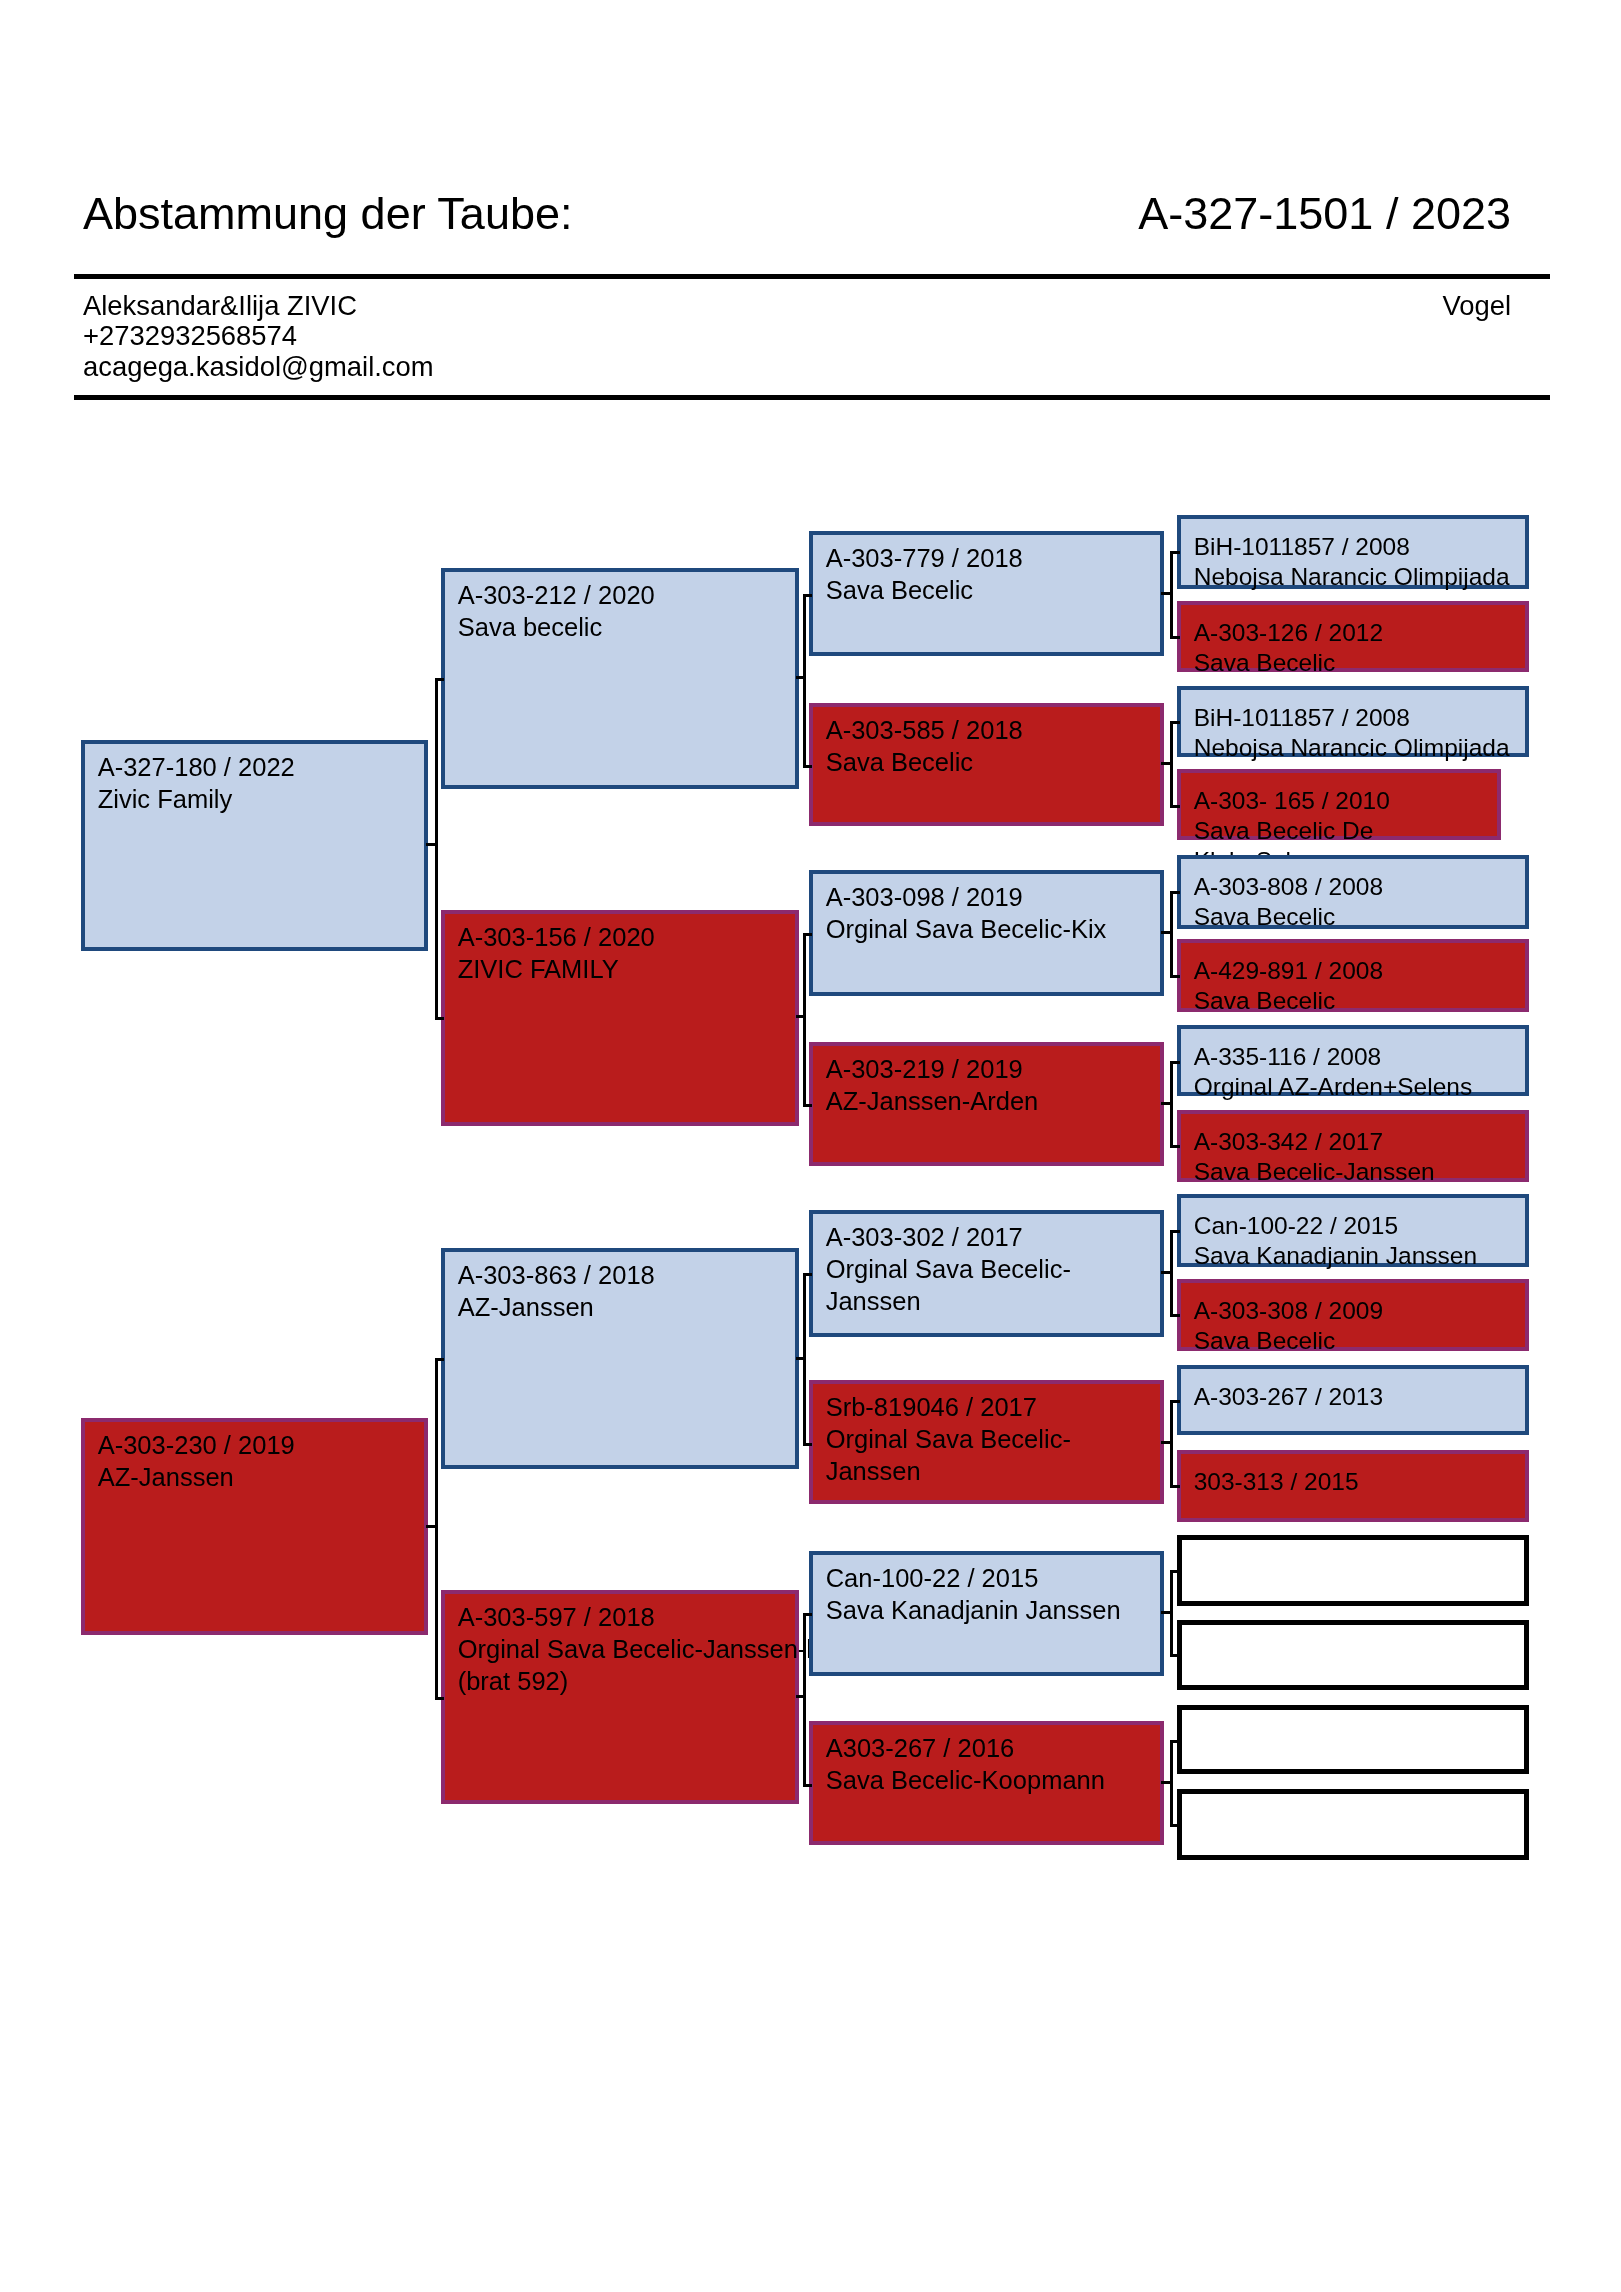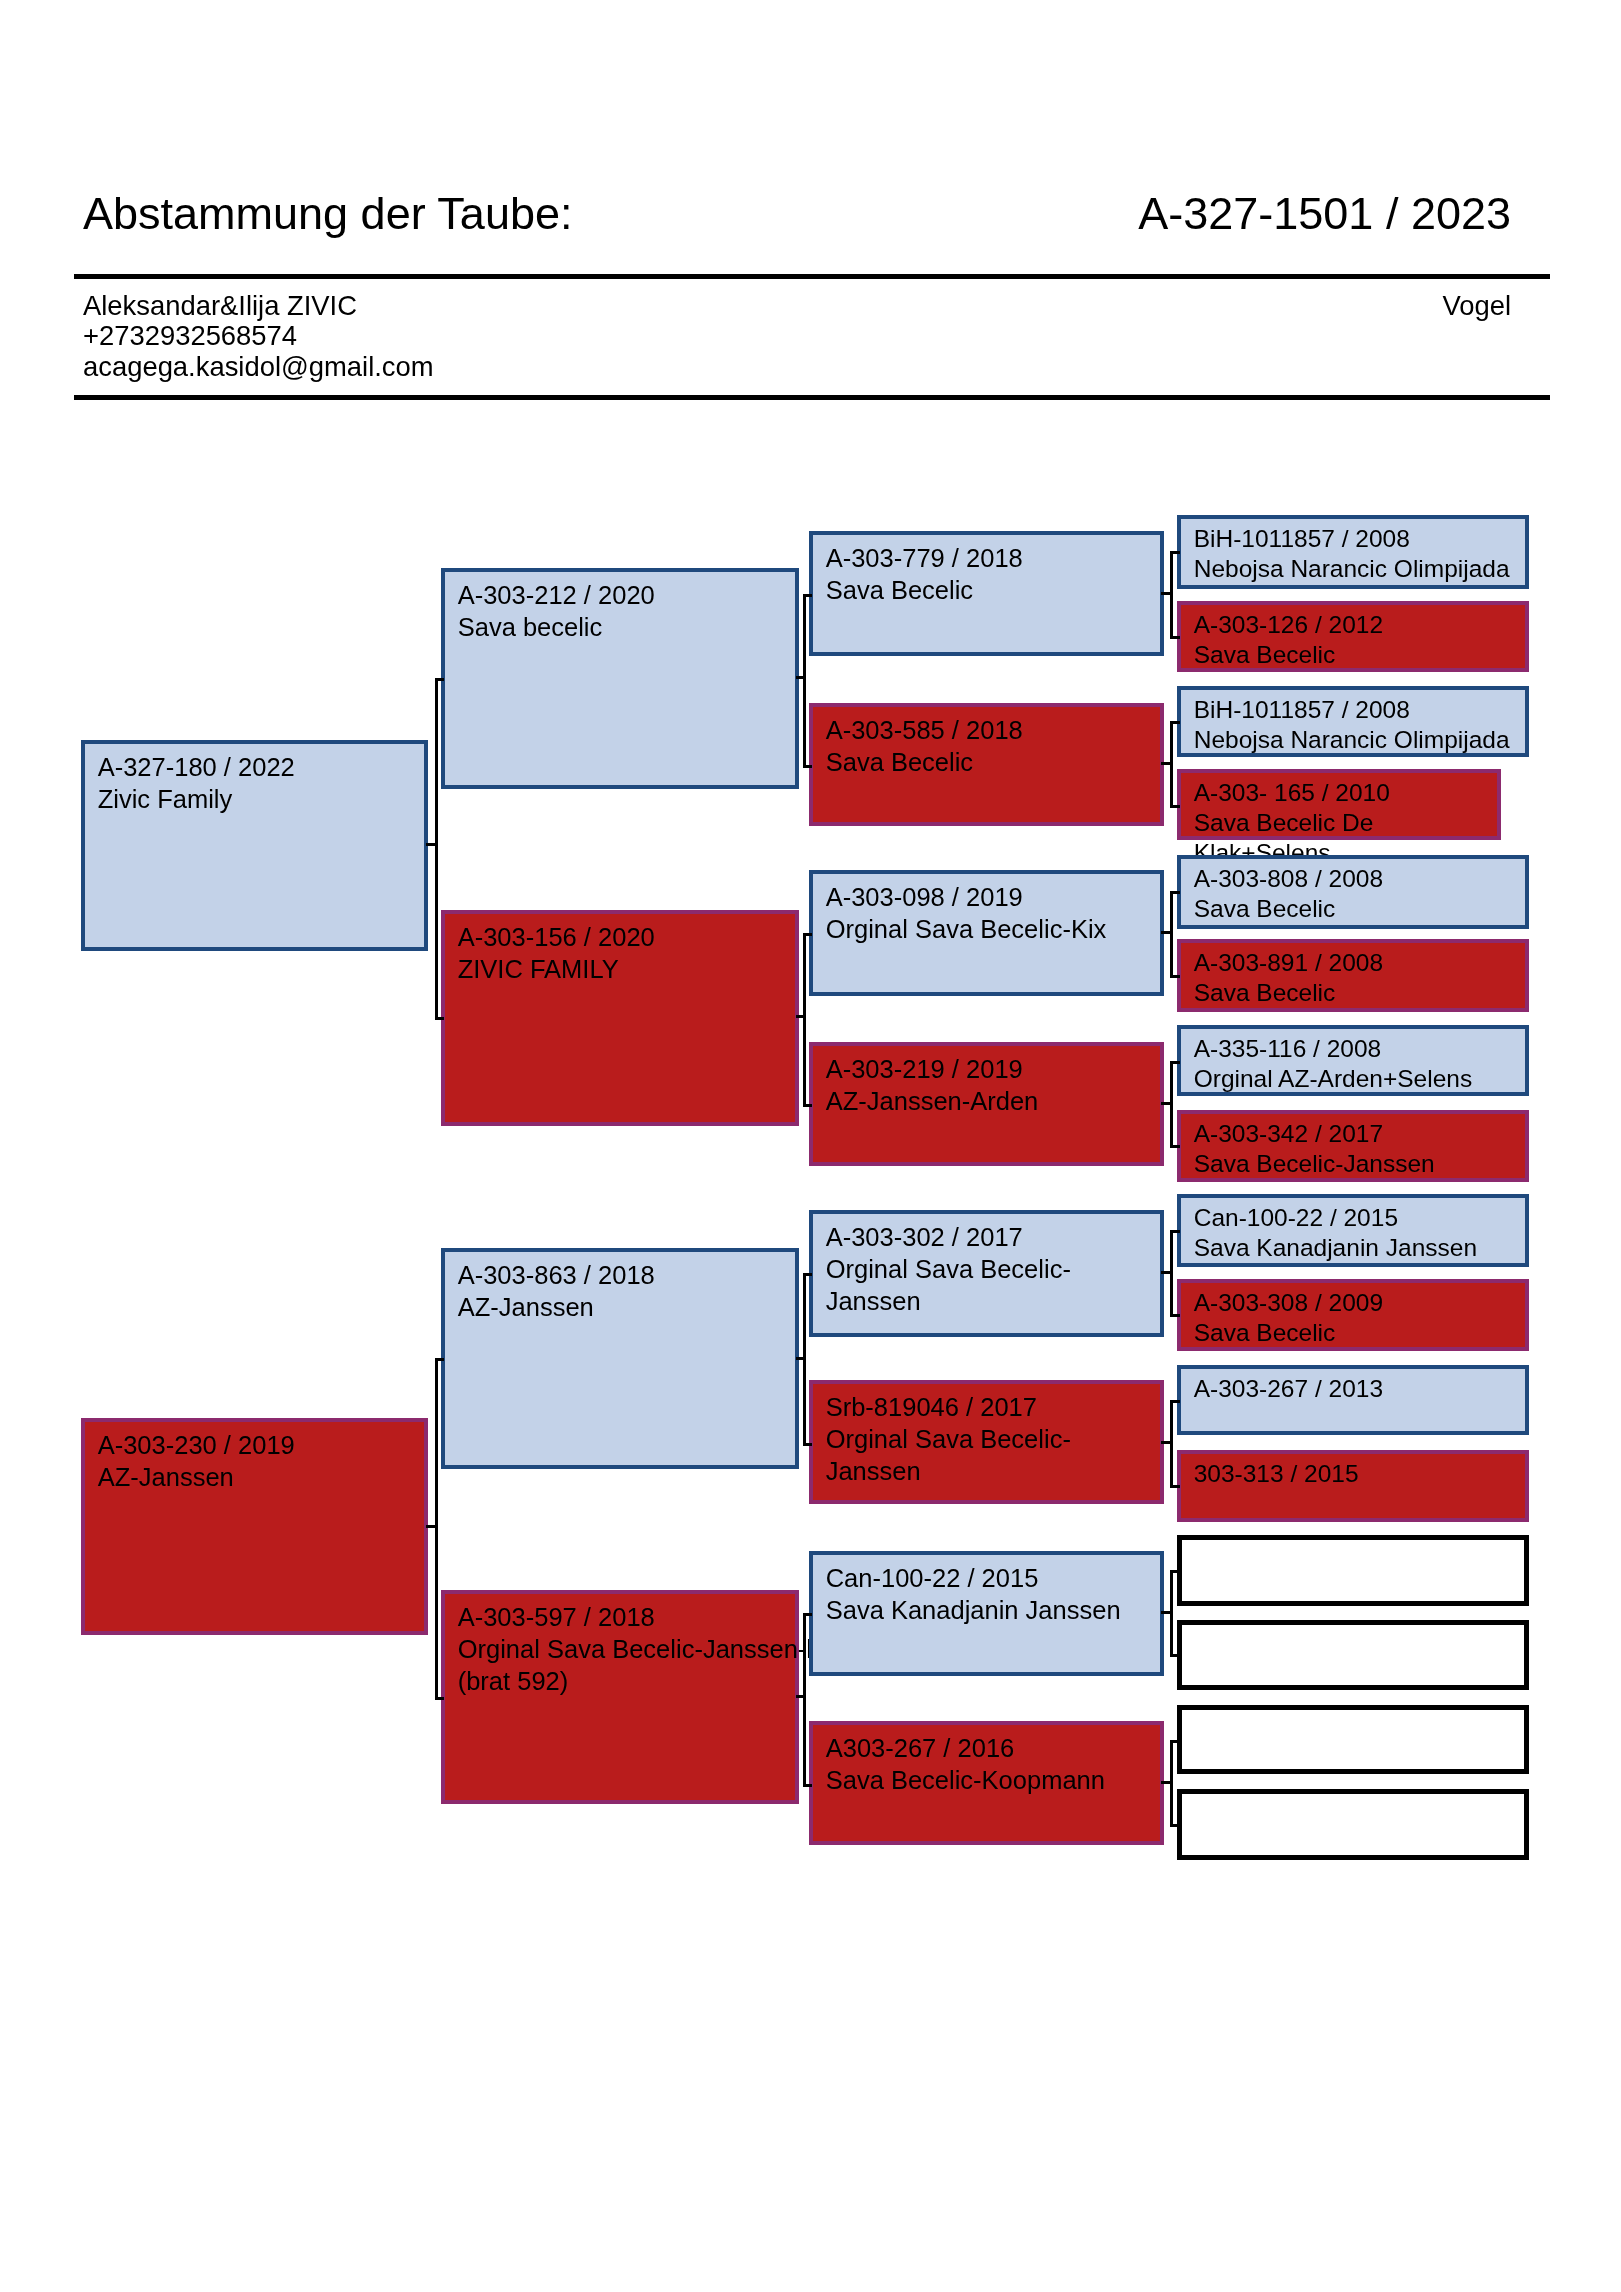--- a/index.html
+++ b/index.html
@@ -13,21 +13,21 @@
   .rule{position:absolute;left:74px;width:1476px;height:4.9px;background:#000;}
   .contact{font-size:27.4px;line-height:30px;white-space:nowrap;}
   
   .bx{position:absolute;box-sizing:border-box;border:4.9px solid #000;
       font-size:25.5px;line-height:32px;padding:6.9px 3.9px 0 12.7px;}
   .bx .ln{display:block;}
   .blue{background:#c3d2e8;border-color:#1f497d;}
   .pink{background:#b91c1c;border-color:#8c2a6e;}
   .empty{background:#ffffff;border:5.9px solid #000;}
   .clip{white-space:nowrap;overflow:hidden;width:355px;}
-  .sm{font-size:24.5px;line-height:30px;padding-top:5px;}
+  .sm{font-size:24.5px;line-height:30px;padding-top:13px;}
   
   .vl{position:absolute;width:2.9px;background:#000;}
   .hl{position:absolute;height:2.9px;background:#000;}
 </style>
 </head>
 <body>
 
 <div class="abs title" style="left:83px;top:188px;">Abstammung der Taube:</div>
 <div class="abs title" style="right:110px;top:188px;">A-327-1501 / 2023</div>
 
@@ -116,21 +116,21 @@
   </div>
   <div class="bx pink sm" style="left:1177px;top:769px;width:324px;height:71px;">
     <span class="ln">A-303- 165 / 2010</span>
     <span class="ln">Sava Becelic  De Klak+Selens</span>
   </div>
   <div class="bx blue sm" style="left:1177px;top:855px;width:352px;height:74px;">
     <span class="ln">A-303-808 / 2008</span>
     <span class="ln">Sava Becelic</span>
   </div>
   <div class="bx pink sm" style="left:1177px;top:939px;width:352px;height:73px;">
-    <span class="ln">A-303-891 / 2008</span>
+    <span class="ln">A-429-891 / 2008</span>
     <span class="ln">Sava Becelic</span>
   </div>
   <div class="bx blue sm" style="left:1177px;top:1025px;width:352px;height:71px;">
     <span class="ln">A-335-116 / 2008</span>
     <span class="ln">Orginal AZ-Arden+Selens</span>
   </div>
   <div class="bx pink sm" style="left:1177px;top:1110px;width:352px;height:72px;">
     <span class="ln">A-303-342 / 2017</span>
     <span class="ln">Sava Becelic-Janssen</span>
   </div>

